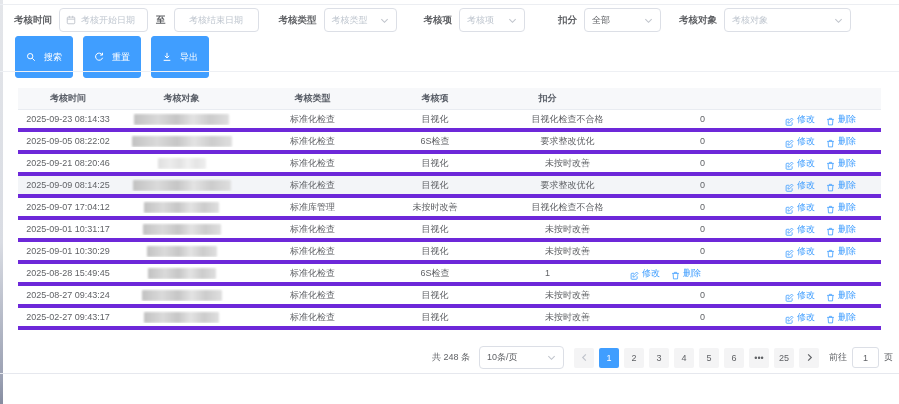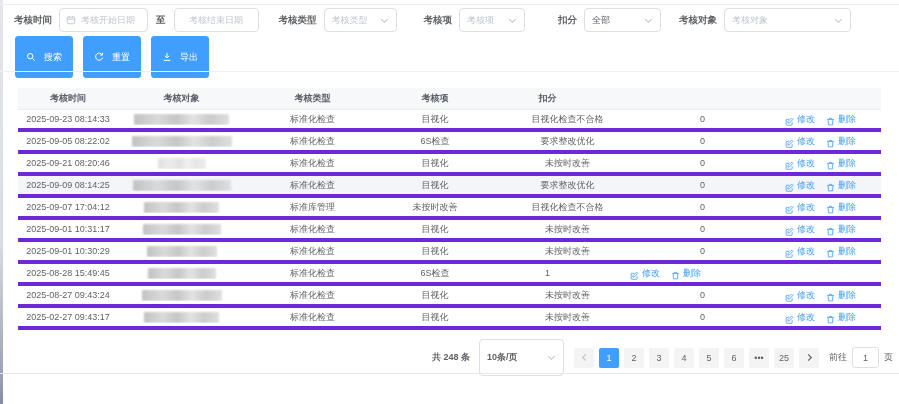--- a/index.html
+++ b/index.html
@@ -45,22 +45,22 @@
   .tr.highlight { background:#f3f5f8; }
   .redacted { display:inline-block; height:11px; vertical-align:middle; border-radius:1px;
     background:linear-gradient(90deg,#c2c2c2 0%,#dadada 25%,#c6c6c6 45%,#e3e3e3 62%,#cccccc 80%,#dfdfdf 100%);
     filter:blur(1.3px); }
   .redacted.light { opacity:.5; }
   .op { display:flex; justify-content:center; align-items:center; gap:11px; }
   .link { color:#409eff; display:inline-flex; align-items:flex-end; gap:3px; cursor:pointer; font-size:9px; }
 
   
   .pagination { position:absolute; top:346px; right:6px; height:23px; display:flex; align-items:center; font-size:9px; color:#606266; }
-  .total { margin-right:9px;font-weight:bold; }
-  .size-select { width:85px; height:37px; margin-right:10px;font-weight:bold; }
+  .total { margin-right:9px; }
+  .size-select { width:85px; height:23px; margin-right:10px; }
   .pager { display:flex; align-items:center; gap:5px; margin-right:10px; }
   .pager-btn { min-width:20px; height:20px; padding:0 4px; border:none; border-radius:2px;
     background:#f4f4f5; color:#606266; font-size:9px; display:flex; align-items:center;
     justify-content:center; cursor:pointer; font-family:inherit; }
   .pager-btn.active { background:#409eff; color:#fff; }
   .pager-btn.nav-prev { color:#c0c4cc; }
   .jump { display:flex; align-items:center; gap:5px; }
   .jump-input { width:27px; height:21px; border:1px solid #dcdfe6; border-radius:3px;
     text-align:center; font-size:9px; color:#606266; font-family:inherit; }
 

